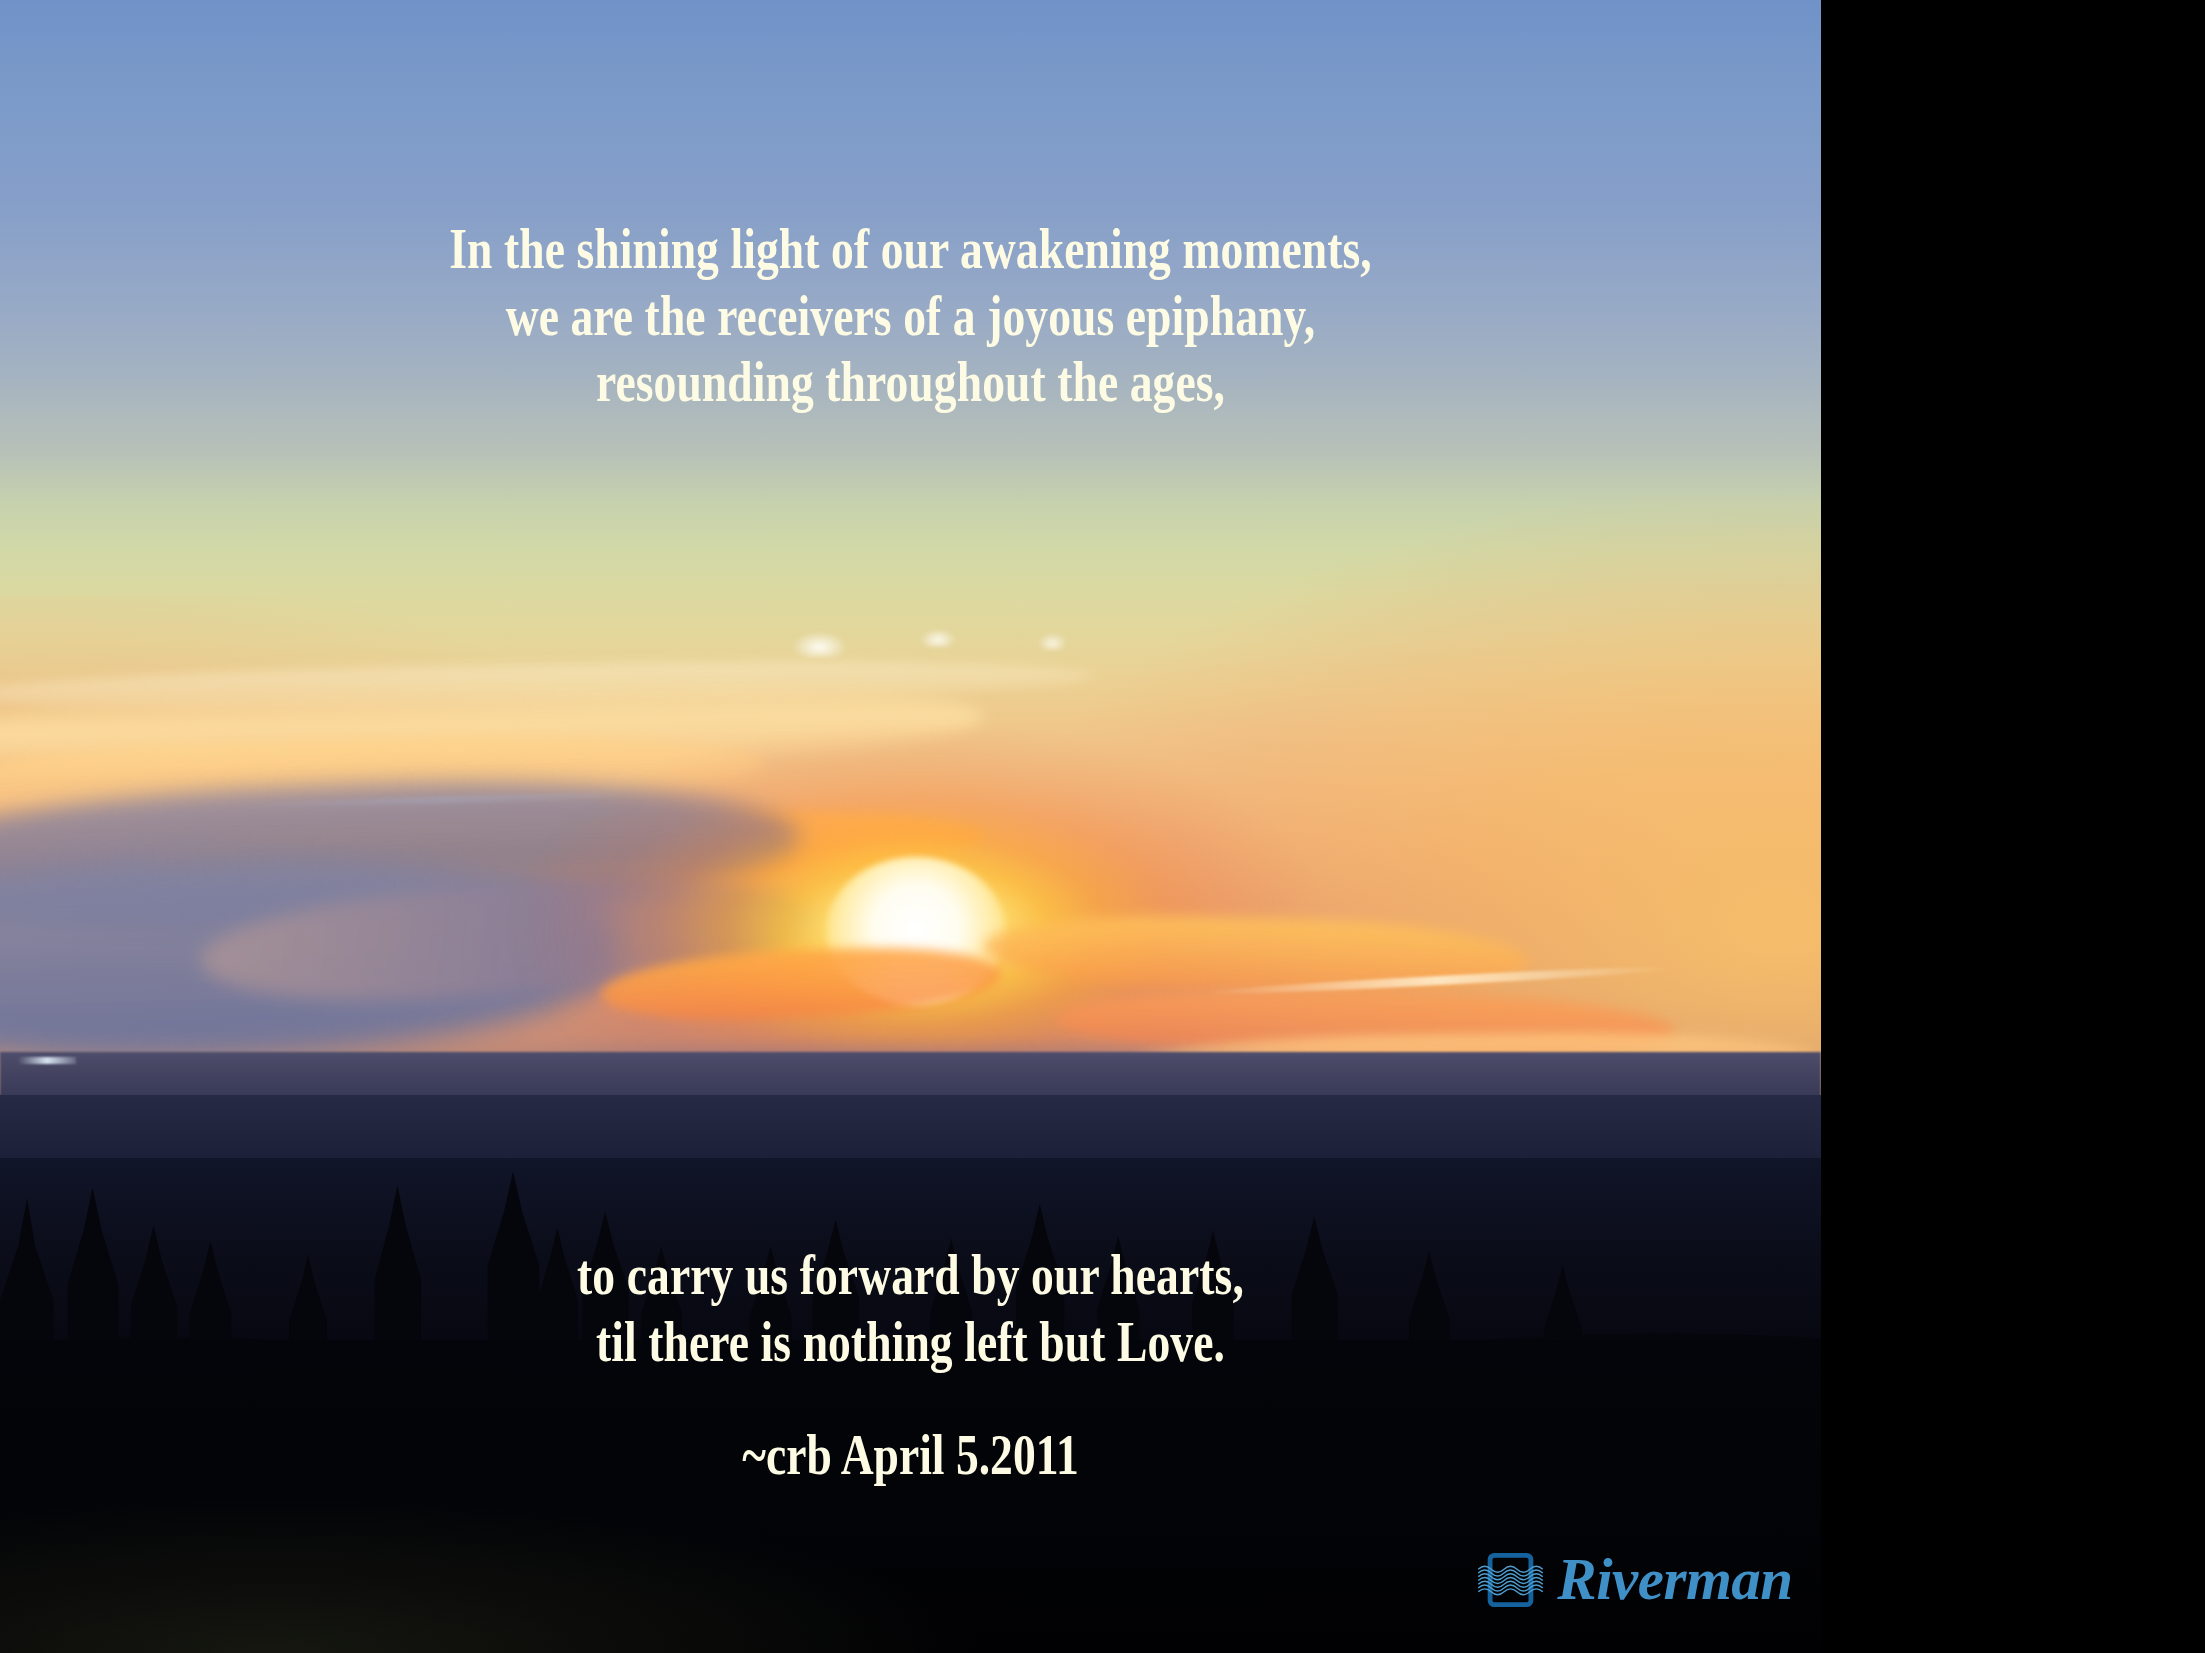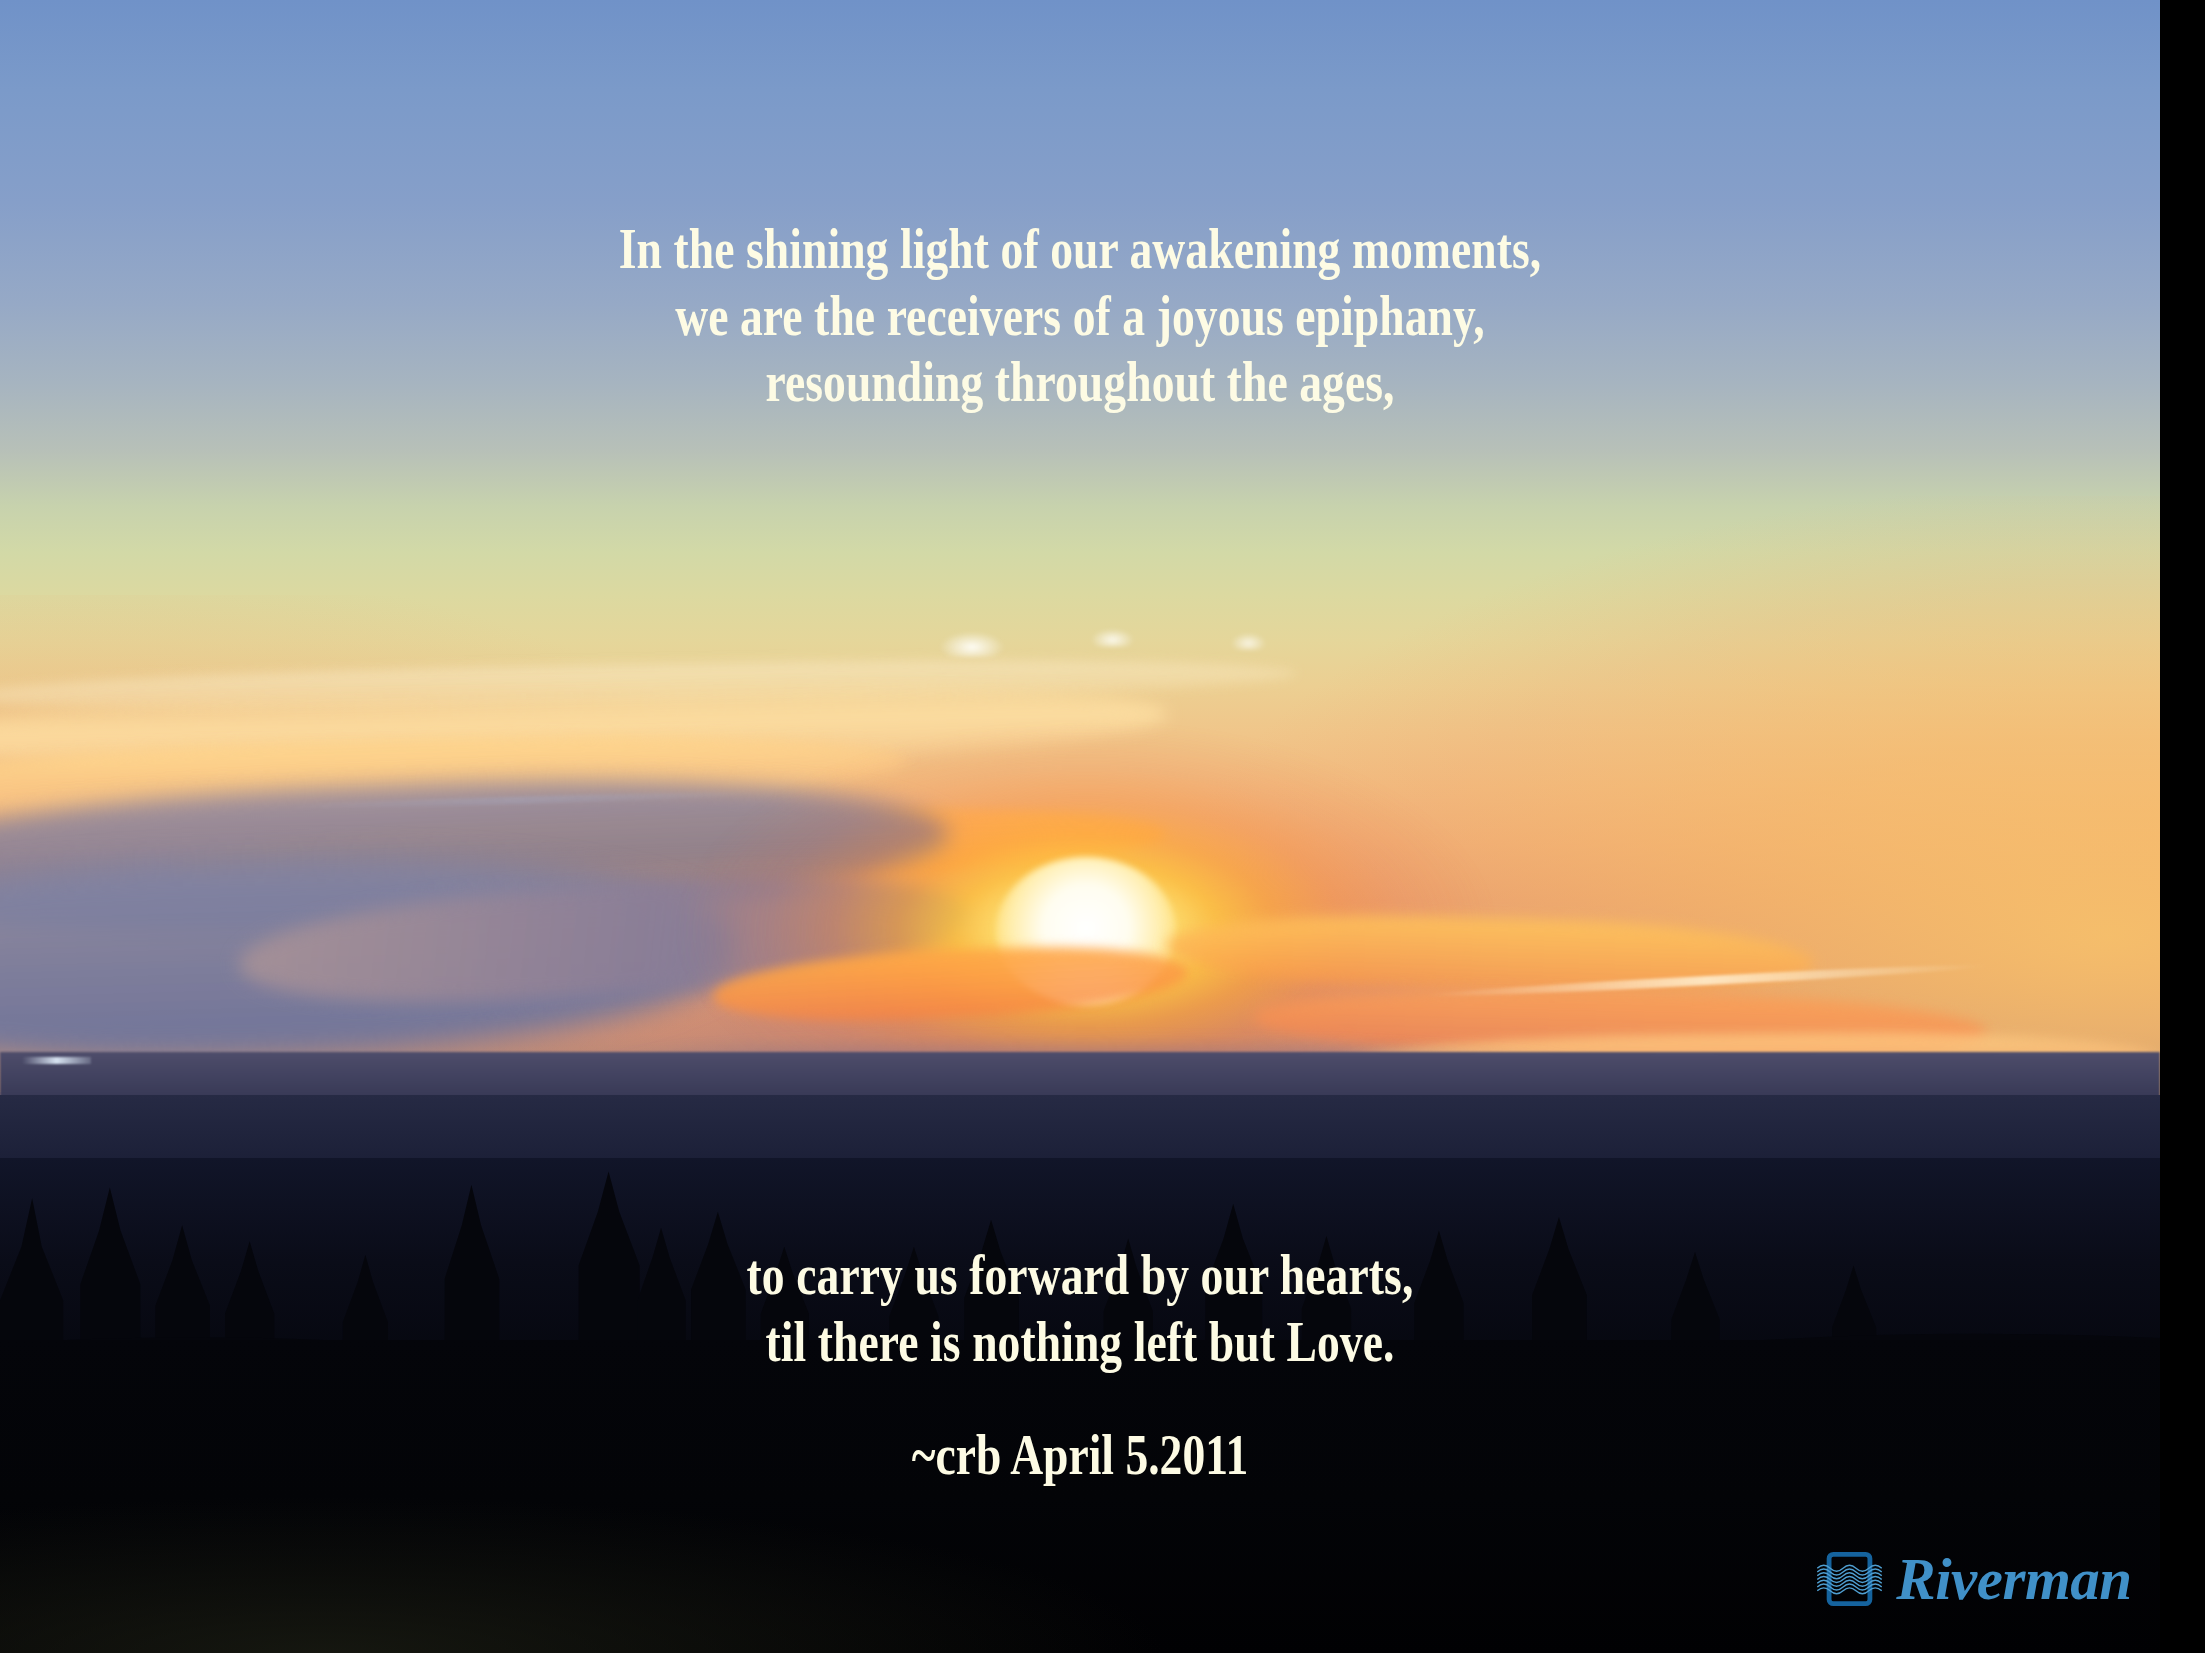--- a/index.html
+++ b/index.html
@@ -1,18 +1,18 @@
 <!DOCTYPE html>
 <html style="font-size:8.8px"><head>
 <meta charset="utf-8">
 <style>
   html,body{margin:0;padding:0;background:#000;}
   #stage{
     position:relative;
-    width:2160px;height:1654px;
+    width:1821px;height:1654px;
     overflow:hidden;
     font-family:"Liberation Serif", serif;
     background:#000;
   }
 
   
   .sky{
     position:absolute;left:0;top:0;width:100%;height:68%;
     background:linear-gradient(to bottom,
       #7092c8 0%,
@@ -232,21 +232,21 @@
     color:#fdfbe4;font-weight:bold;font-size:57px;
     font-family:"Liberation Serif", serif;
     text-align:center;white-space:nowrap;
     transform:scaleX(.80);
   }
   .quote-line{display:block;}
 
   
   .logo{
     position:absolute;right:28.4px;bottom:45px;
-    display:flex;align-items:flex-start;gap:14.2px;
+    display:flex;align-items:center;gap:14.2px;
   }
   .logo-mark{width:65px;height:58px;flex:0 0 auto;}
   .logo-word{
     font-family:"Liberation Serif", serif;
     font-style:italic;font-weight:bold;
     font-size:59px;line-height:1;
     color:#4090c8;
     letter-spacing:-0.5px;
   }
 </style>

